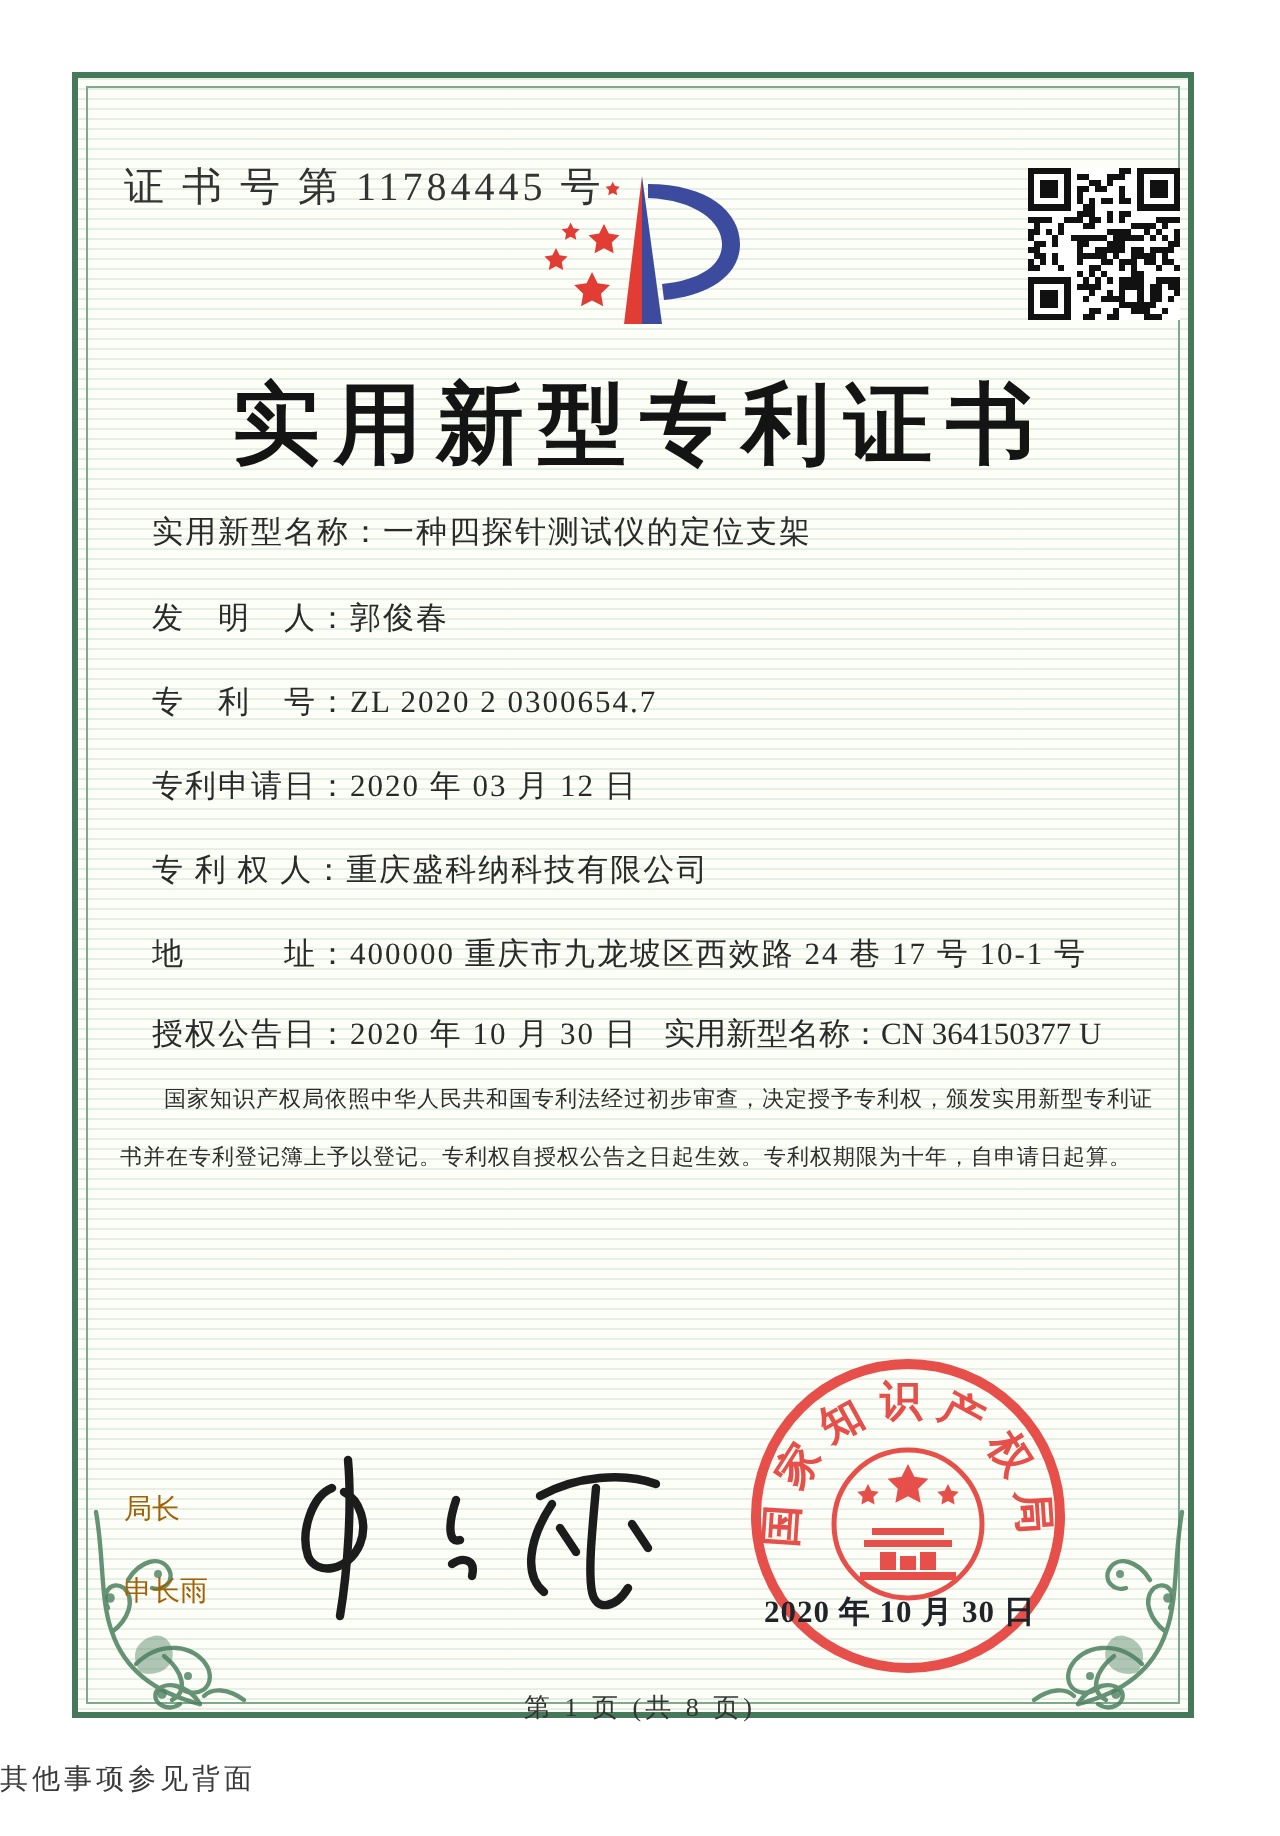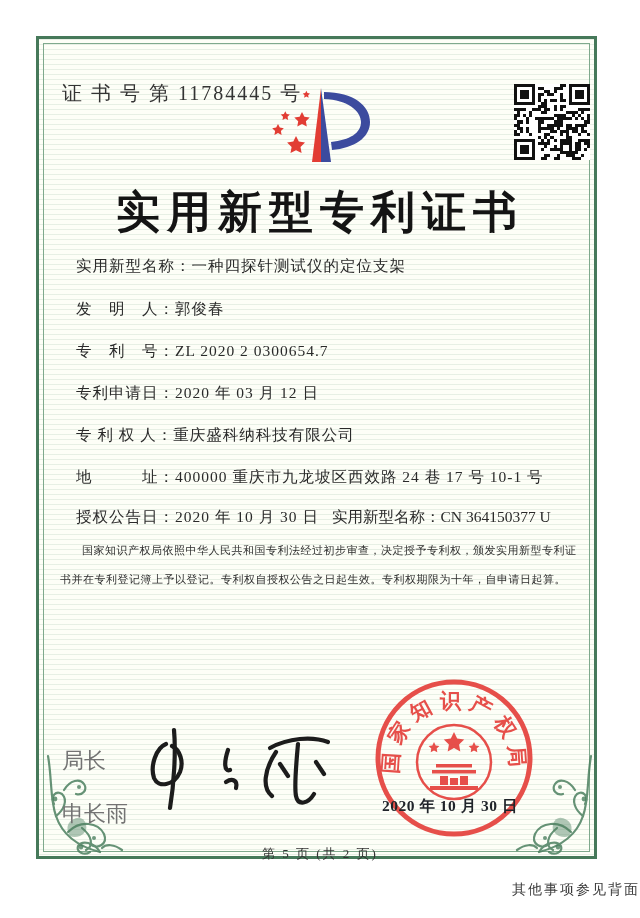--- a/index.html
+++ b/index.html
@@ -33,31 +33,31 @@
   .frow{position:absolute;left:16px;white-space:nowrap;}
   .frow .flabel{display:inline-block;letter-spacing:1px;}
   .frow .fvalue{letter-spacing:1px;}
   .r0{top:0px;} .r1{top:43px;} .r2{top:85px;} .r3{top:127px;} .r4{top:169px;} .r5{top:211px;} .r6{top:251px;}
   .grant-no-group{position:absolute;left:272px;top:251px;white-space:nowrap;}
   .paragraphs{
     position:absolute;left:60px;top:536px;width:526px;
     font-size:11px;line-height:29px;color:#2e2e2e;letter-spacing:0.5px;
   }
   .paragraphs p{margin:0;text-indent:2em;}
-  .signer{position:absolute;left:62px;top:746px;font-family:"Liberation Sans","DejaVu Sans",sans-serif;font-size:22px;color:#737373;}
+  .signer{position:absolute;left:62px;top:746px;font-family:"Liberation Sans","DejaVu Sans",sans-serif;font-size:14px;color:#a16207;}
   .signer .role{display:block;}
   .signer .name{display:block;margin-top:23px;}
   .signature{position:absolute;left:132px;top:722px;width:215px;height:100px;}
   .seal{position:absolute;left:372px;top:676px;width:164px;height:164px;opacity:0.92;}
   .seal-date{
     position:absolute;left:382px;top:796px;width:140px;font-size:15.5px;font-weight:bold;
     color:#20242a;letter-spacing:0.5px;z-index:5;
   }
   .page-no{position:absolute;left:0;top:845px;width:100%;text-align:center;font-size:13px;letter-spacing:2px;color:#333;}
-  .footer-note{position:absolute;left:0;top:881px;width:100%;text-align:right;font-size:14px;letter-spacing:2px;color:#3a3a3a;}
+  .footer-note{position:absolute;left:0;top:881px;width:100%;text-align:left;font-size:14px;letter-spacing:2px;color:#3a3a3a;}
   .ornament{position:absolute;width:112px;height:112px;color:#4c8060;}
   .orn-br{left:487px;top:750px;}
   .orn-bl{left:40px;top:750px;transform:scaleX(-1);}
 </style>
 </head>
 <body>
 
 <div class="page">
   <div class="frame">
     <div class="frame-inner"></div>
@@ -406,15 +406,15 @@
       <rect x="64" y="88" width="36" height="3.5"></rect>
       <rect x="60" y="94" width="44" height="3.5"></rect>
       <rect x="68" y="100" width="8" height="9"></rect>
       <rect x="88" y="100" width="8" height="9"></rect>
       <rect x="78" y="102" width="8" height="7"></rect>
       <rect x="58" y="110" width="48" height="4"></rect>
     </g>
   </svg>
   <div class="seal-date">2020 年 10 月 30 日</div>
 
-  <div class="page-no">第 5 页 (共 2 页)</div>
+  <div class="page-no">第 1 页 (共 8 页)</div>
   <div class="footer-note">其他事项参见背面</div>
 </div>
 
 </body></html>

